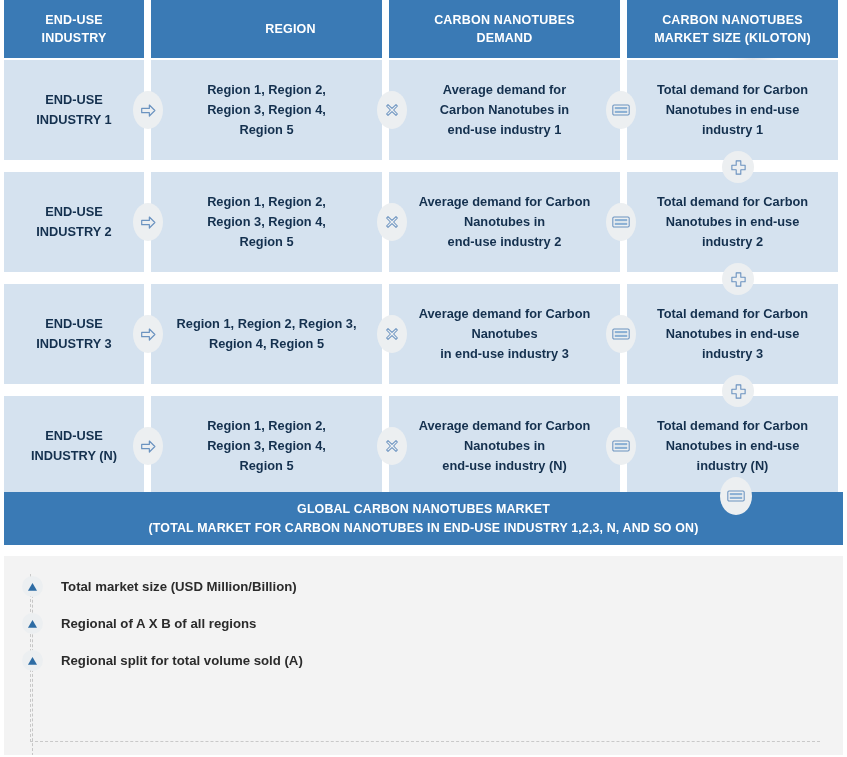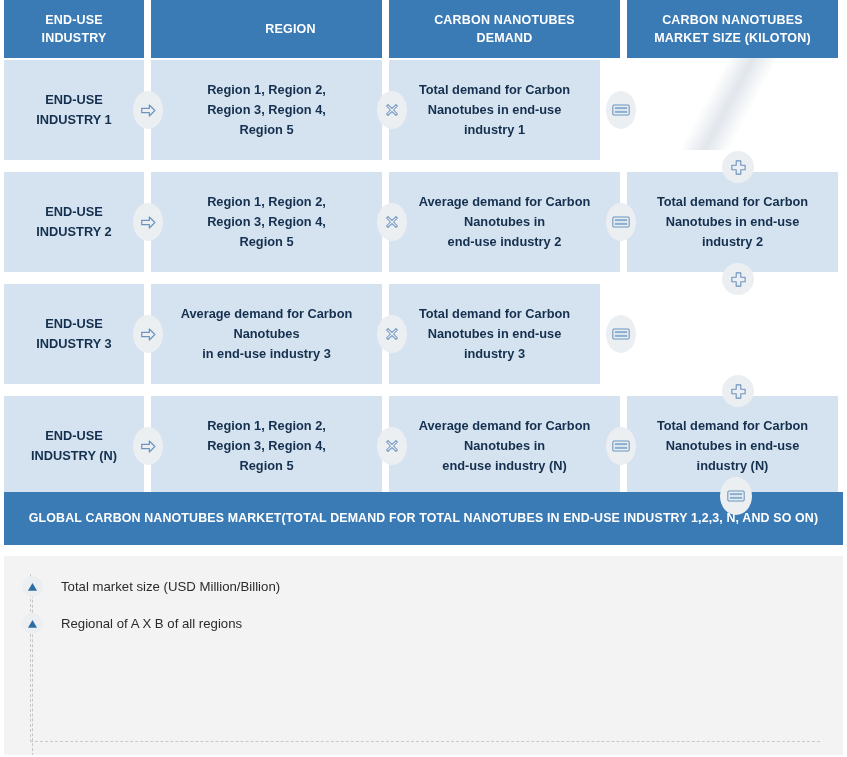--- a/index.html
+++ b/index.html
@@ -108,21 +108,21 @@
   
   .global-bar {
     position: absolute;
     left: 4px;
     top: 492px;
     width: 839px;
     height: 53px;
     background: #3a7ab5;
     color: #ffffff;
     display: flex;
-    flex-direction: row;
+    flex-direction: column;
     align-items: center;
     justify-content: center;
     text-align: center;
     font-weight: bold;
     font-size: 12.4px;
     line-height: 1.5;
     letter-spacing: .15px;
   }
 
   
@@ -171,21 +171,21 @@
     align-items: center;
     justify-content: center;
     position: relative;
     z-index: 3;
   }
 
   .legend-text {
     margin-left: 18px;
     font-size: 13.2px;
     color: #2b2b2b;
-    font-weight: normal;
+    font-weight: bold;
     white-space: nowrap;
   }
 
   .legend-spine {
     position: absolute;
     left: 28px;
     top: 24px;
     width: 0;
     height: 176px;
     border-left: 1px dashed #c6c6c6;
@@ -226,20 +226,23 @@
         </div>
     </div>
 
     <div class="row data-row" style="position:relative;">
       <div class="cell c1 data">
           <span>END-USE<br>INDUSTRY 1</span>
         </div>
       <div class="cell c2 data">
           <span>Region 1, Region 2,<br>Region 3, Region 4,<br>Region 5</span>
         </div>
+      <div class="cell c3 data">
+          <span>Average demand for<br>Carbon Nanotubes in<br>end-use industry 1</span>
+        </div>
       <div class="cell c4 data">
           <span>Total demand for Carbon<br>Nanotubes in end-use<br>industry 1</span>
         </div>
       <div class="conn conn-arrow">
         <svg width="17" height="17" viewBox="0 0 20 20">
             <path d="M2 7.5h9V3.5l6.5 6.5L11 16.5v-4H2z" fill="none" stroke="#6b93c0" stroke-width="1.4" stroke-linejoin="round"></path>
           </svg>
       </div>
       <div class="conn conn-mult">
         <svg width="16" height="16" viewBox="0 0 20 20">
@@ -283,20 +286,23 @@
             <rect x="1" y="2" width="20" height="12" rx="1.5" fill="none" stroke="#6b93c0" stroke-width="1.3"></rect>
             <rect x="3.4" y="4.4" width="15.2" height="2.6" fill="#8cb0d4"></rect>
             <rect x="3.4" y="9" width="15.2" height="2.6" fill="#8cb0d4"></rect>
           </svg>
       </div>
     </div>
 
     <div class="row data-row" style="position:relative;">
       <div class="cell c1 data">
           <span>END-USE<br>INDUSTRY 3</span>
+        </div>
+      <div class="cell c2 data">
+          <span>Region 1, Region 2, Region 3,<br>Region 4, Region 5</span>
         </div>
       <div class="cell c3 data">
           <span>Average demand for Carbon<br>Nanotubes<br>in end-use industry 3</span>
         </div>
       <div class="cell c4 data">
           <span>Total demand for Carbon<br>Nanotubes in end-use<br>industry 3</span>
         </div>
       <div class="conn conn-arrow">
         <svg width="17" height="17" viewBox="0 0 20 20">
             <path d="M2 7.5h9V3.5l6.5 6.5L11 16.5v-4H2z" fill="none" stroke="#6b93c0" stroke-width="1.4" stroke-linejoin="round"></path>
@@ -368,21 +374,21 @@
   <div class="conn-eq-final">
     <svg width="18" height="14" viewBox="0 0 22 16">
         <rect x="1" y="2" width="20" height="12" rx="1.5" fill="none" stroke="#6b93c0" stroke-width="1.3"></rect>
         <rect x="3.4" y="4.4" width="15.2" height="2.6" fill="#8cb0d4"></rect>
         <rect x="3.4" y="9" width="15.2" height="2.6" fill="#8cb0d4"></rect>
       </svg>
   </div>
 
   <div class="global-bar">
     <span>GLOBAL CARBON NANOTUBES MARKET</span>
-    <span>(TOTAL DEMAND FOR TOTAL NANOTUBES IN END-USE INDUSTRY 1,2,3, N, AND SO ON)</span>
+    <span>(TOTAL MARKET FOR CARBON NANOTUBES IN END-USE INDUSTRY 1,2,3, N, AND SO ON)</span>
   </div>
 
   <div class="legend-panel">
     <div class="legend-dashbox"></div>
     <div class="legend-spine"></div>
 
     <div class="legend-list">
       <div class="legend-item">
         <span class="legend-bullet">
           <svg width="11" height="10" viewBox="0 0 12 11">
@@ -392,17 +398,25 @@
         <span class="legend-text">Total market size (USD Million/Billion)</span>
       </div>
       <div class="legend-item">
         <span class="legend-bullet">
           <svg width="11" height="10" viewBox="0 0 12 11">
               <path d="M6 1.2 11 9.6H1z" fill="#2e6ca4"></path>
             </svg>
         </span>
         <span class="legend-text">Regional of A X B of all regions</span>
       </div>
+      <div class="legend-item">
+        <span class="legend-bullet">
+          <svg width="11" height="10" viewBox="0 0 12 11">
+              <path d="M6 1.2 11 9.6H1z" fill="#2e6ca4"></path>
+            </svg>
+        </span>
+        <span class="legend-text">Regional split for total volume sold (A)</span>
+      </div>
     </div>
 
   </div>
 
 </div>
 
 </body></html>

